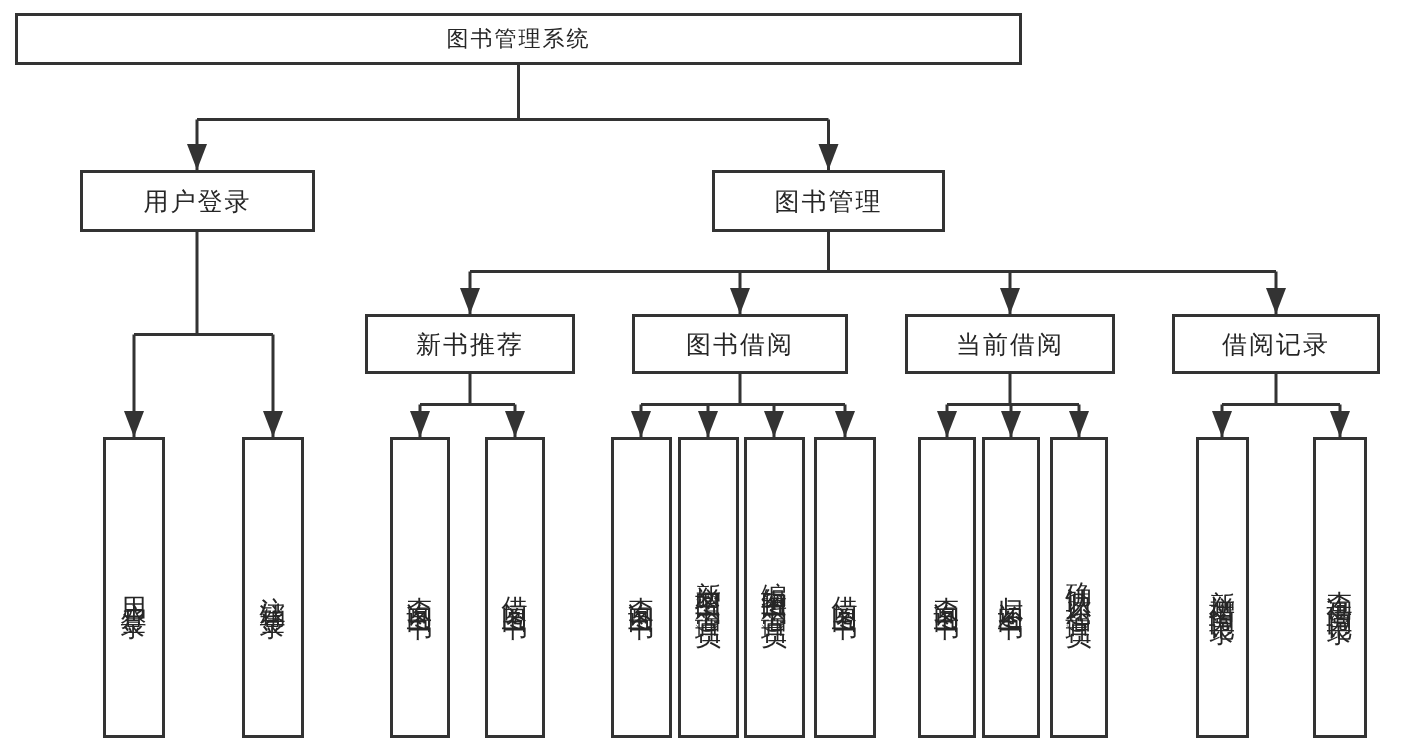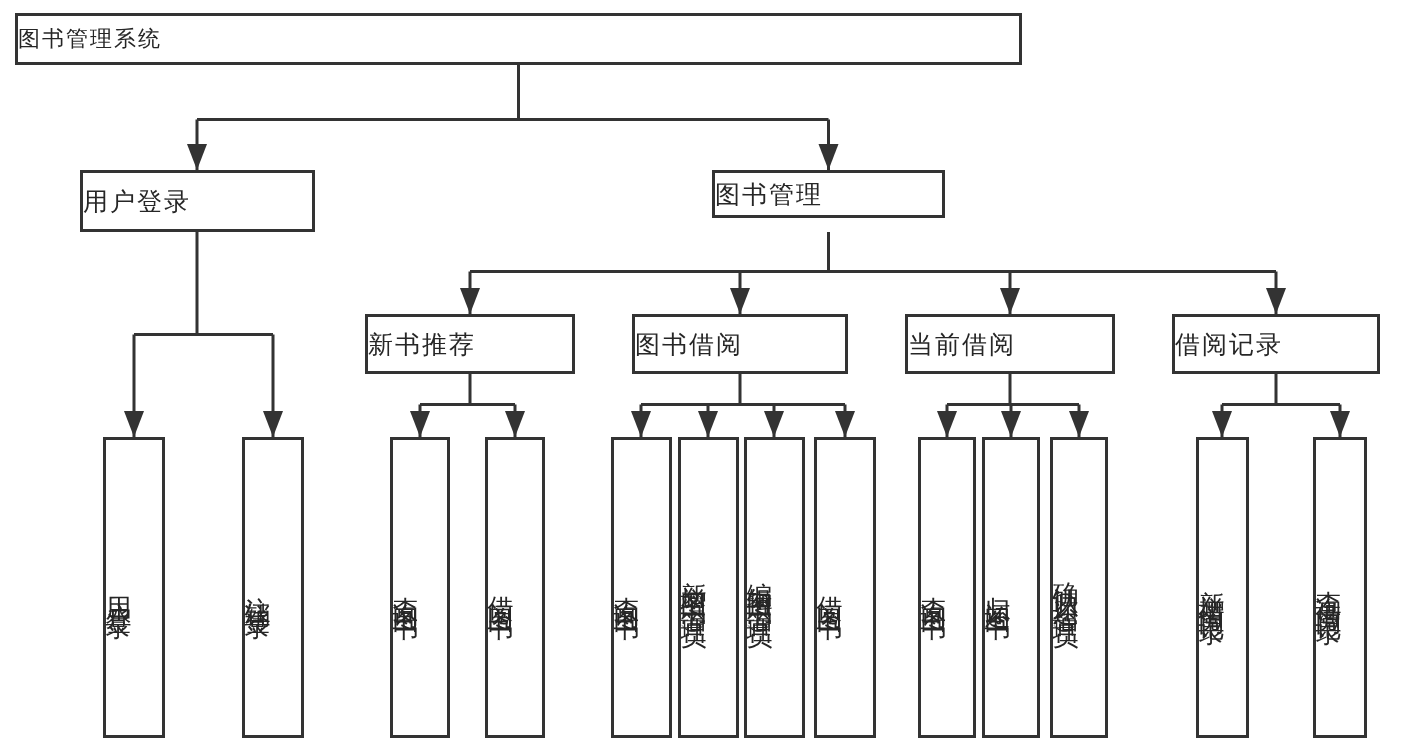--- a/index.html
+++ b/index.html
@@ -11,20 +11,21 @@
     font-family: "Liberation Sans", sans-serif;
     overflow: hidden;
   }
   .box {
     position: absolute;
     box-sizing: border-box;
     border: 3px solid #333333;
     background: #ffffff;
     display: flex;
     align-items: center;
+    justify-content: center;
     color: #262626;
     z-index: 2;
   }
   .root-label {
     font-size: 22px;
     letter-spacing: 2px;
     white-space: nowrap;
   }
   .h-label {
     font-size: 25px;
@@ -72,21 +73,21 @@
 
 <div class="stage">
 
   <div class="box" style="left:15px; top:13px; width:1007px; height:52px;">
     <span class="root-label">图书管理系统</span>
   </div>
 
   <div class="box" style="left:80px; top:170px; width:235px; height:62px;">
     <span class="h-label">用户登录</span>
   </div>
-  <div class="box" style="left:712px; top:170px; width:233px; height:48px;">
+  <div class="box" style="left:712px; top:170px; width:233px; height:62px;">
     <span class="h-label">图书管理</span>
   </div>
 
   <div class="box" style="left:365px; top:314px; width:210px; height:60px;">
     <span class="h-label">新书推荐</span>
   </div>
   <div class="box" style="left:632px; top:314px; width:216px; height:60px;">
     <span class="h-label">图书借阅</span>
   </div>
   <div class="box" style="left:905px; top:314px; width:210px; height:60px;">

